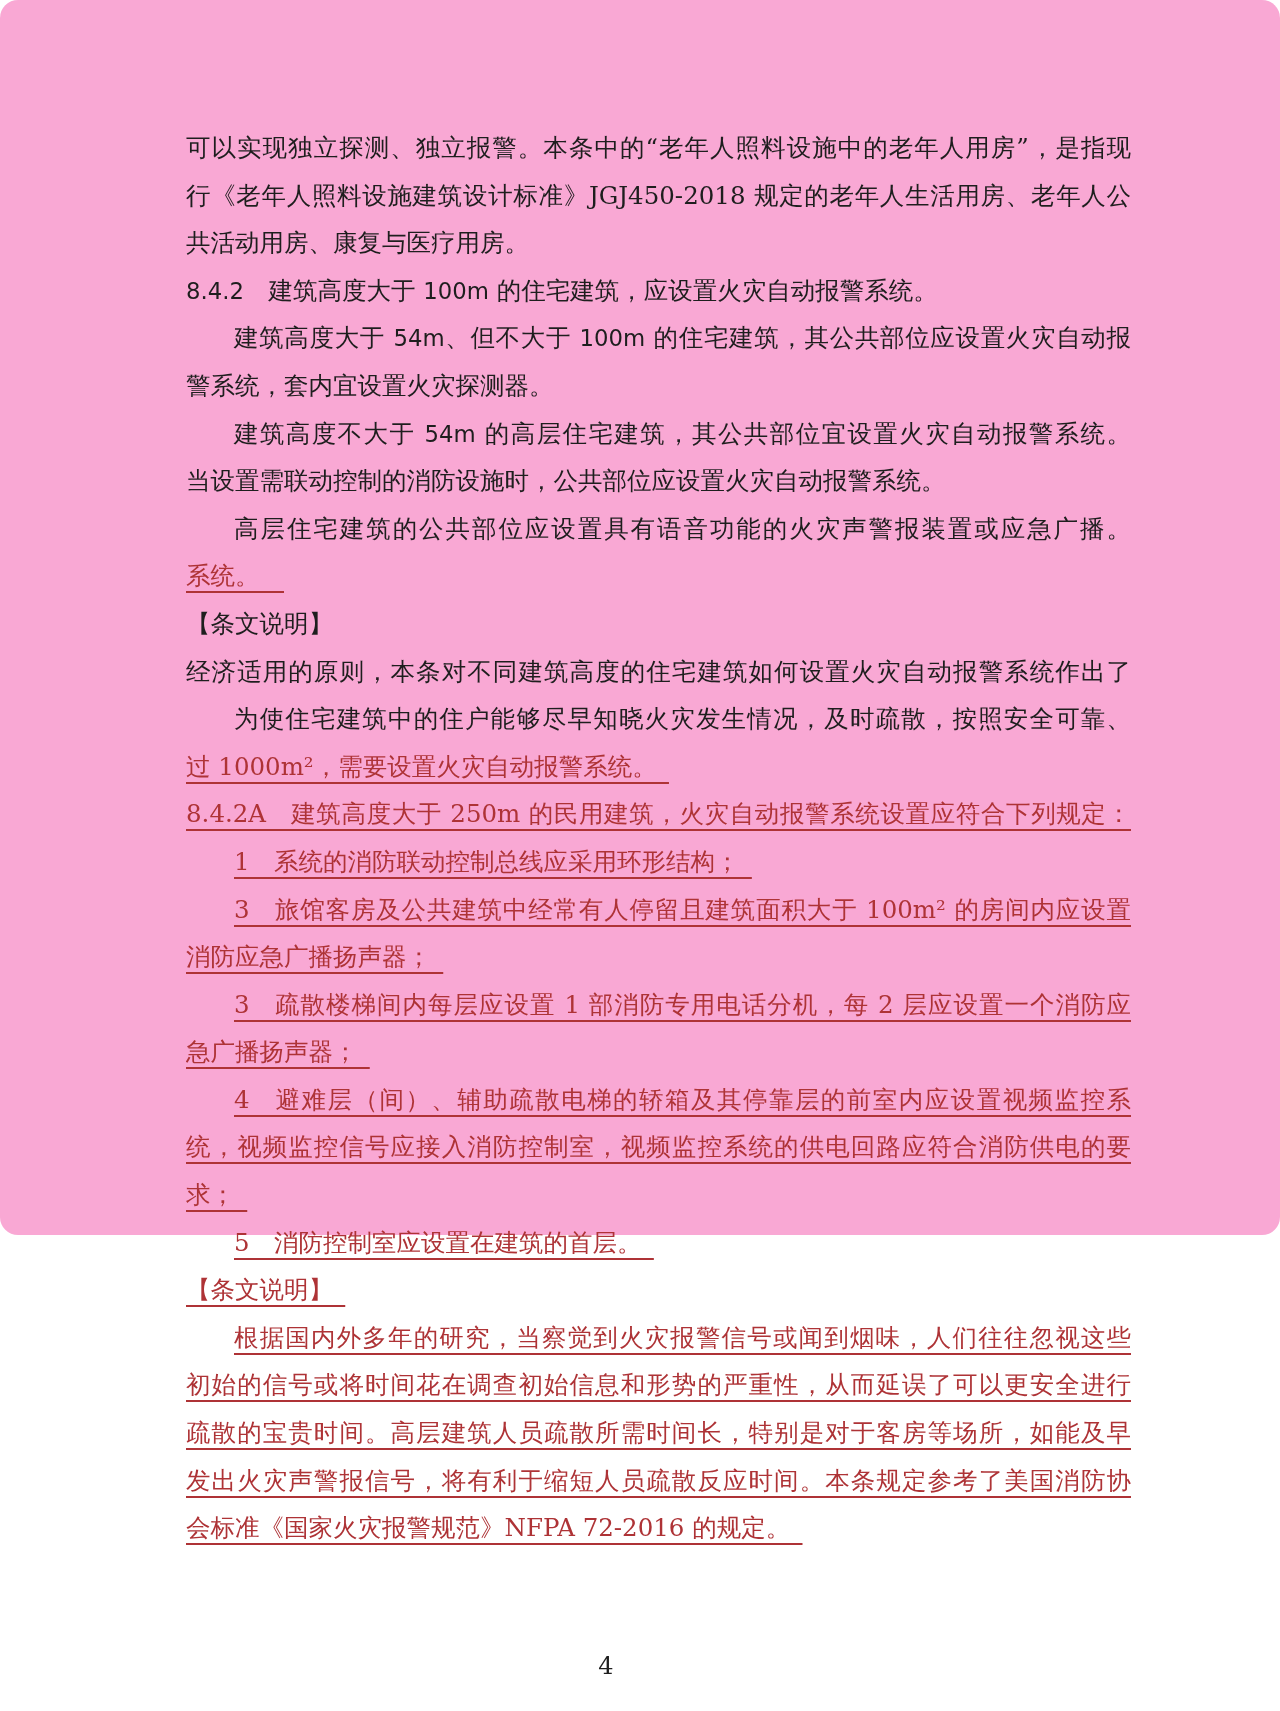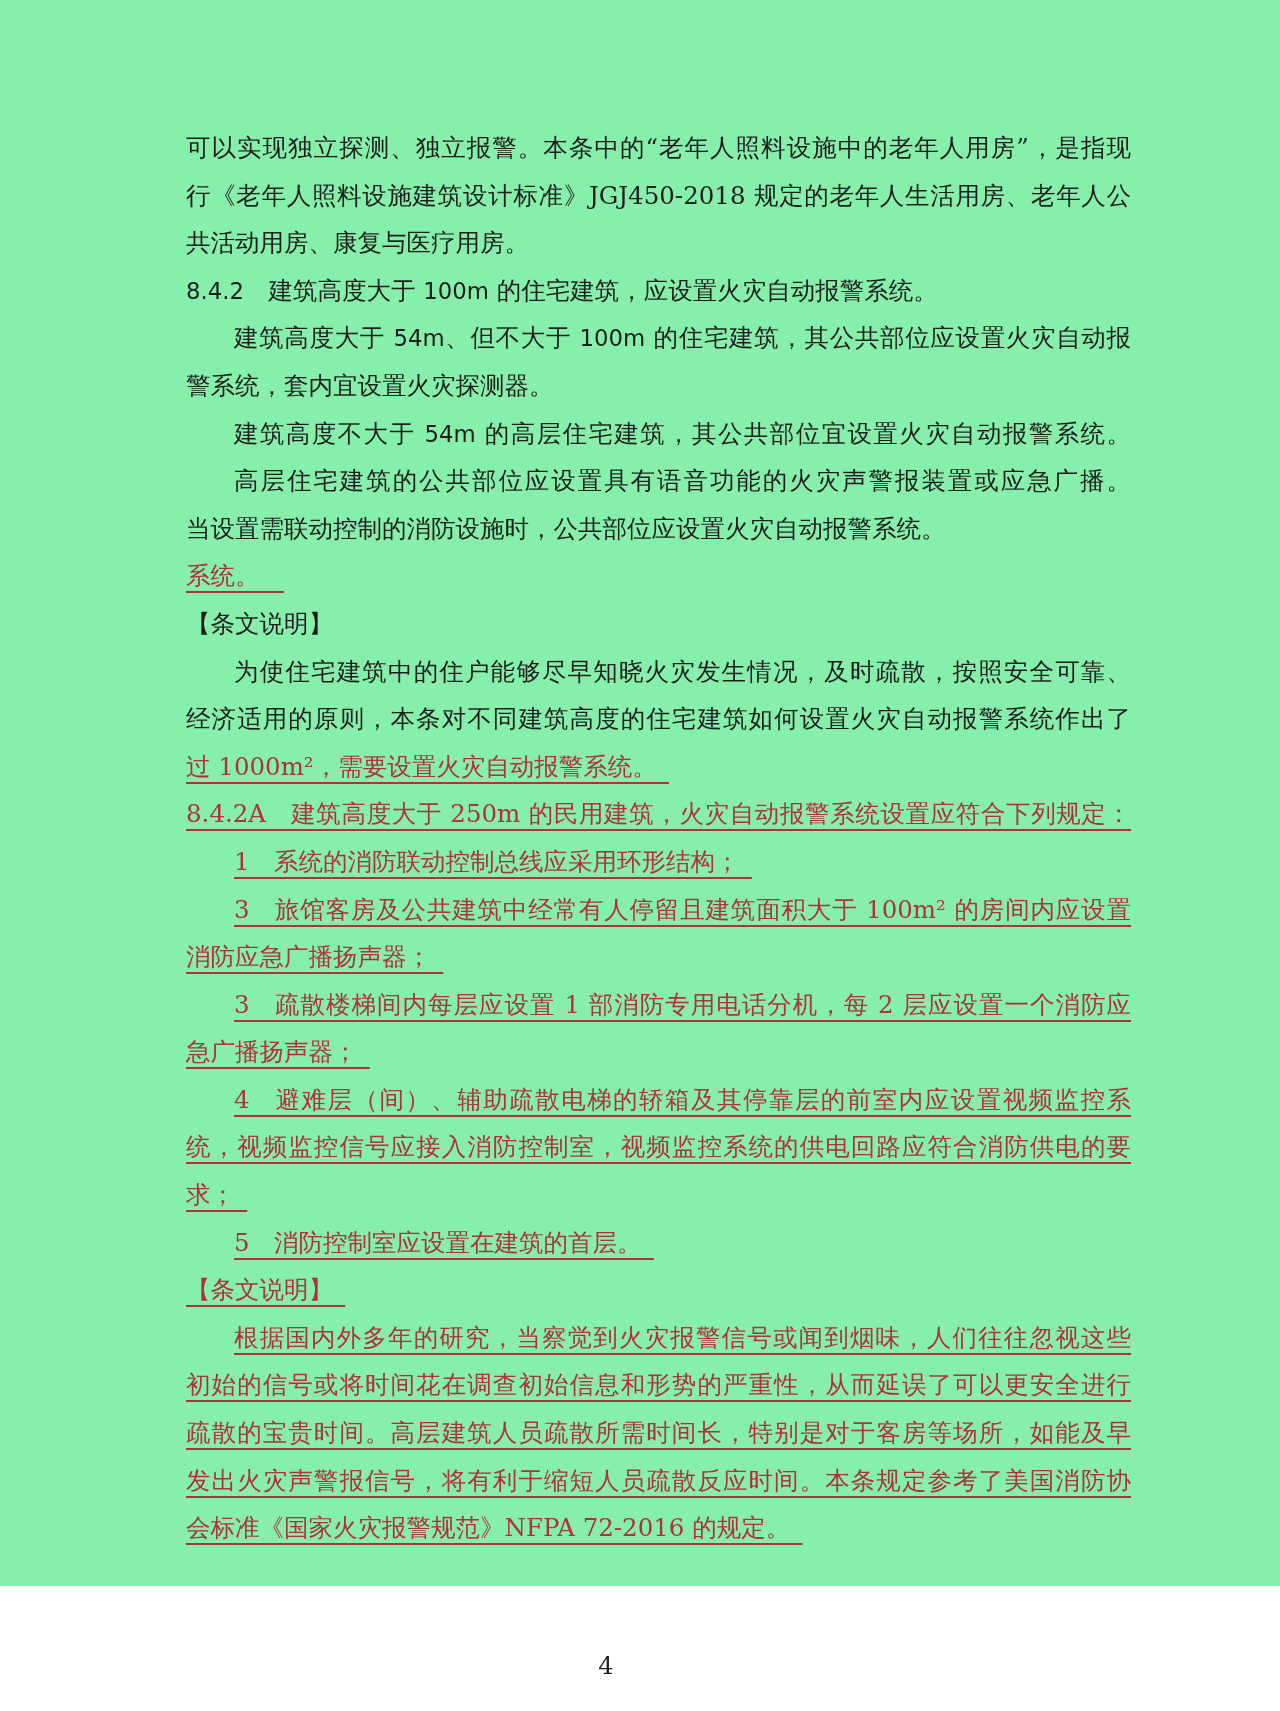--- a/index.html
+++ b/index.html
@@ -6,23 +6,24 @@
     margin: 0;
     padding: 0;
     width: 1280px;
     height: 1711px;
     background: #ffffff;
     overflow: hidden;
   }
   .page {
     position: relative;
     width: 1280px;
-    height: 1586px;
-    background: #86efac;
+    height: 1235px;
+    background: #f9a8d4;
     font-family: "DejaVu Serif", "Liberation Serif", serif;
+    border-radius: 18px;
   }
   .doc-body {
     position: absolute;
     left: 186px;
     top: 124px;
     width: 945px;
   }
   .line {
     height: 47.6px;
     line-height: 47.6px;
@@ -65,26 +66,26 @@
 
 <div class="page">
   <div class="doc-body">
       <div class="line full"><span class="seg">可以实现独立探测、独立报警。本条中的“老年人照料设施中的老年人用房”，是指现</span></div>
       <div class="line full"><span class="seg">行《老年人照料设施建筑设计标准》JGJ450-2018 规定的老年人生活用房、老年人公</span></div>
       <div class="line"><span class="seg">共活动用房、康复与医疗用房。</span></div>
       <div class="line"><span class="seg sans">8.4.2</span><span class="seg">  建筑高度大于 </span><span class="seg sans">100m</span><span class="seg"> 的住宅建筑，应设置火灾自动报警系统。</span></div>
       <div class="line indent full"><span class="seg">建筑高度大于 </span><span class="seg sans">54m</span><span class="seg">、但不大于 </span><span class="seg sans">100m</span><span class="seg"> 的住宅建筑，其公共部位应设置火灾自动报</span></div>
       <div class="line"><span class="seg">警系统，套内宜设置火灾探测器。</span></div>
       <div class="line indent full"><span class="seg">建筑高度不大于 </span><span class="seg sans">54m</span><span class="seg"> 的高层住宅建筑，其公共部位宜设置火灾自动报警系统。</span></div>
+      <div class="line"><span class="seg">当设置需联动控制的消防设施时，公共部位应设置火灾自动报警系统。</span></div>
       <div class="line indent full"><span class="seg">高层住宅建筑的公共部位应设置具有语音功能的火灾声警报装置或应急广播。</span></div>
-      <div class="line"><span class="seg">当设置需联动控制的消防设施时，公共部位应设置火灾自动报警系统。</span></div>
       <div class="line"><span class="seg red u">系统。 </span></div>
       <div class="line"><span class="seg b">【条文说明】</span></div>
+      <div class="line full"><span class="seg">经济适用的原则，本条对不同建筑高度的住宅建筑如何设置火灾自动报警系统作出了</span></div>
       <div class="line indent full"><span class="seg">为使住宅建筑中的住户能够尽早知晓火灾发生情况，及时疏散，按照安全可靠、</span></div>
-      <div class="line full"><span class="seg">经济适用的原则，本条对不同建筑高度的住宅建筑如何设置火灾自动报警系统作出了</span></div>
       <div class="line"><span class="seg red u">过 1000m²，需要设置火灾自动报警系统。 </span></div>
       <div class="line full"><span class="seg red u">8.4.2A  建筑高度大于 250m 的民用建筑，火灾自动报警系统设置应符合下列规定：</span></div>
       <div class="line indent"><span class="seg red u">1 系统的消防联动控制总线应采用环形结构； </span></div>
       <div class="line indent full"><span class="seg red u">3 旅馆客房及公共建筑中经常有人停留且建筑面积大于 100m² 的房间内应设置</span></div>
       <div class="line"><span class="seg red u">消防应急广播扬声器； </span></div>
       <div class="line indent full"><span class="seg red u">3 疏散楼梯间内每层应设置 1 部消防专用电话分机，每 2 层应设置一个消防应</span></div>
       <div class="line"><span class="seg red u">急广播扬声器； </span></div>
       <div class="line indent full"><span class="seg red u">4 避难层（间）、辅助疏散电梯的轿箱及其停靠层的前室内应设置视频监控系</span></div>
       <div class="line full"><span class="seg red u">统，视频监控信号应接入消防控制室，视频监控系统的供电回路应符合消防供电的要</span></div>
       <div class="line"><span class="seg red u">求； </span></div>

